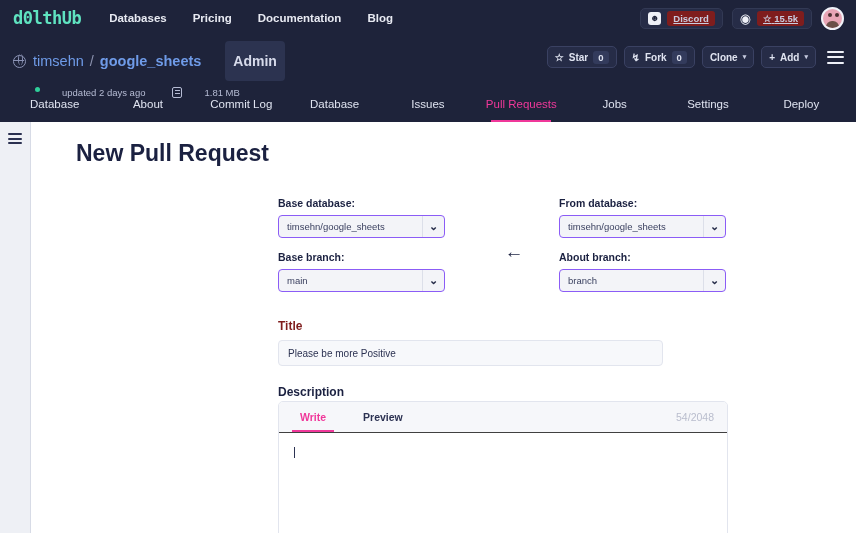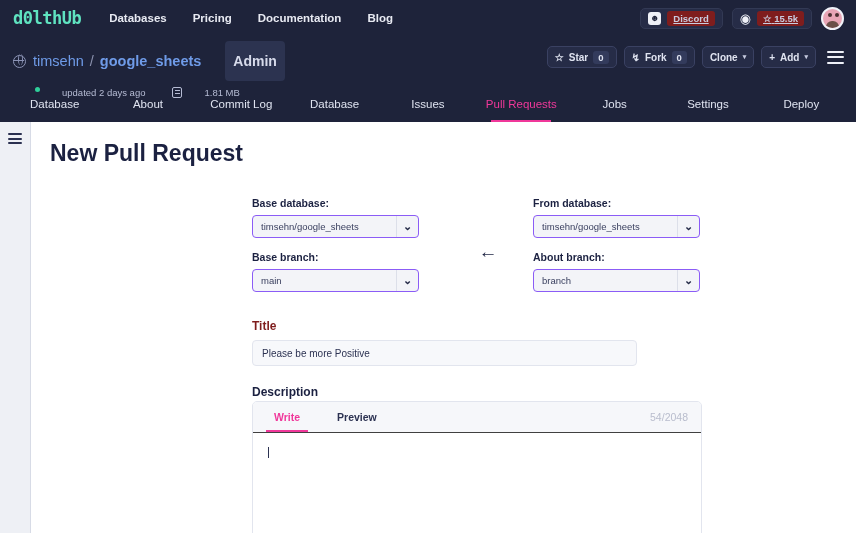--- a/index.html
+++ b/index.html
@@ -148,21 +148,21 @@
     color: #dfe3f0; font-size: 11.5px; cursor: pointer;
     position: relative;
   }
   .tab.active { color: #f0389a; font-weight: normal; }
   .tab.active::after {
     content:''; position:absolute; left:50%; transform:translateX(-50%);
     bottom:0; width:60px; height:2.5px; background:#f0389a;
   }
 
   
-  .body-wrap { display: flex; height: 411px; }
+  .body-wrap { display: flex; height: 411px; gap: 26px; }
   .sidebar {
     width: 31px; background: #eef0f5;
     border-right: 1px solid #d7dbe6;
     padding-top: 11px; display: flex; justify-content: center;
     flex: none;
   }
   .hamburger-side {
     width: 14px; height: 11px; cursor: pointer;
     display: flex; flex-direction: column; justify-content: space-between;
   }

